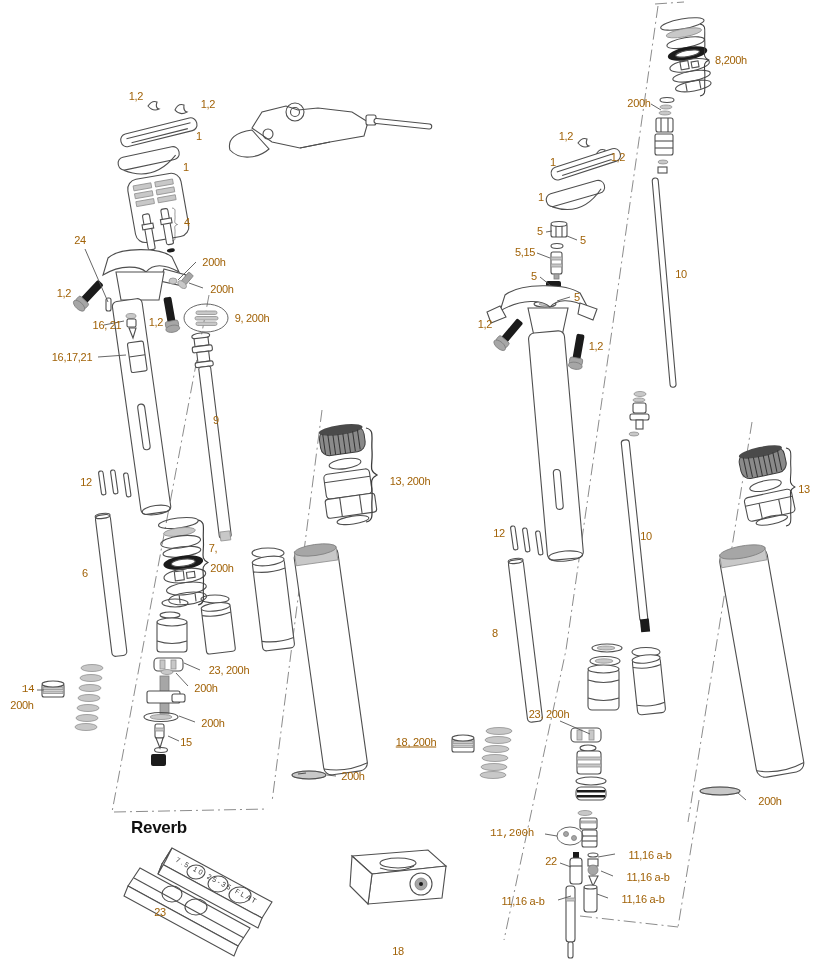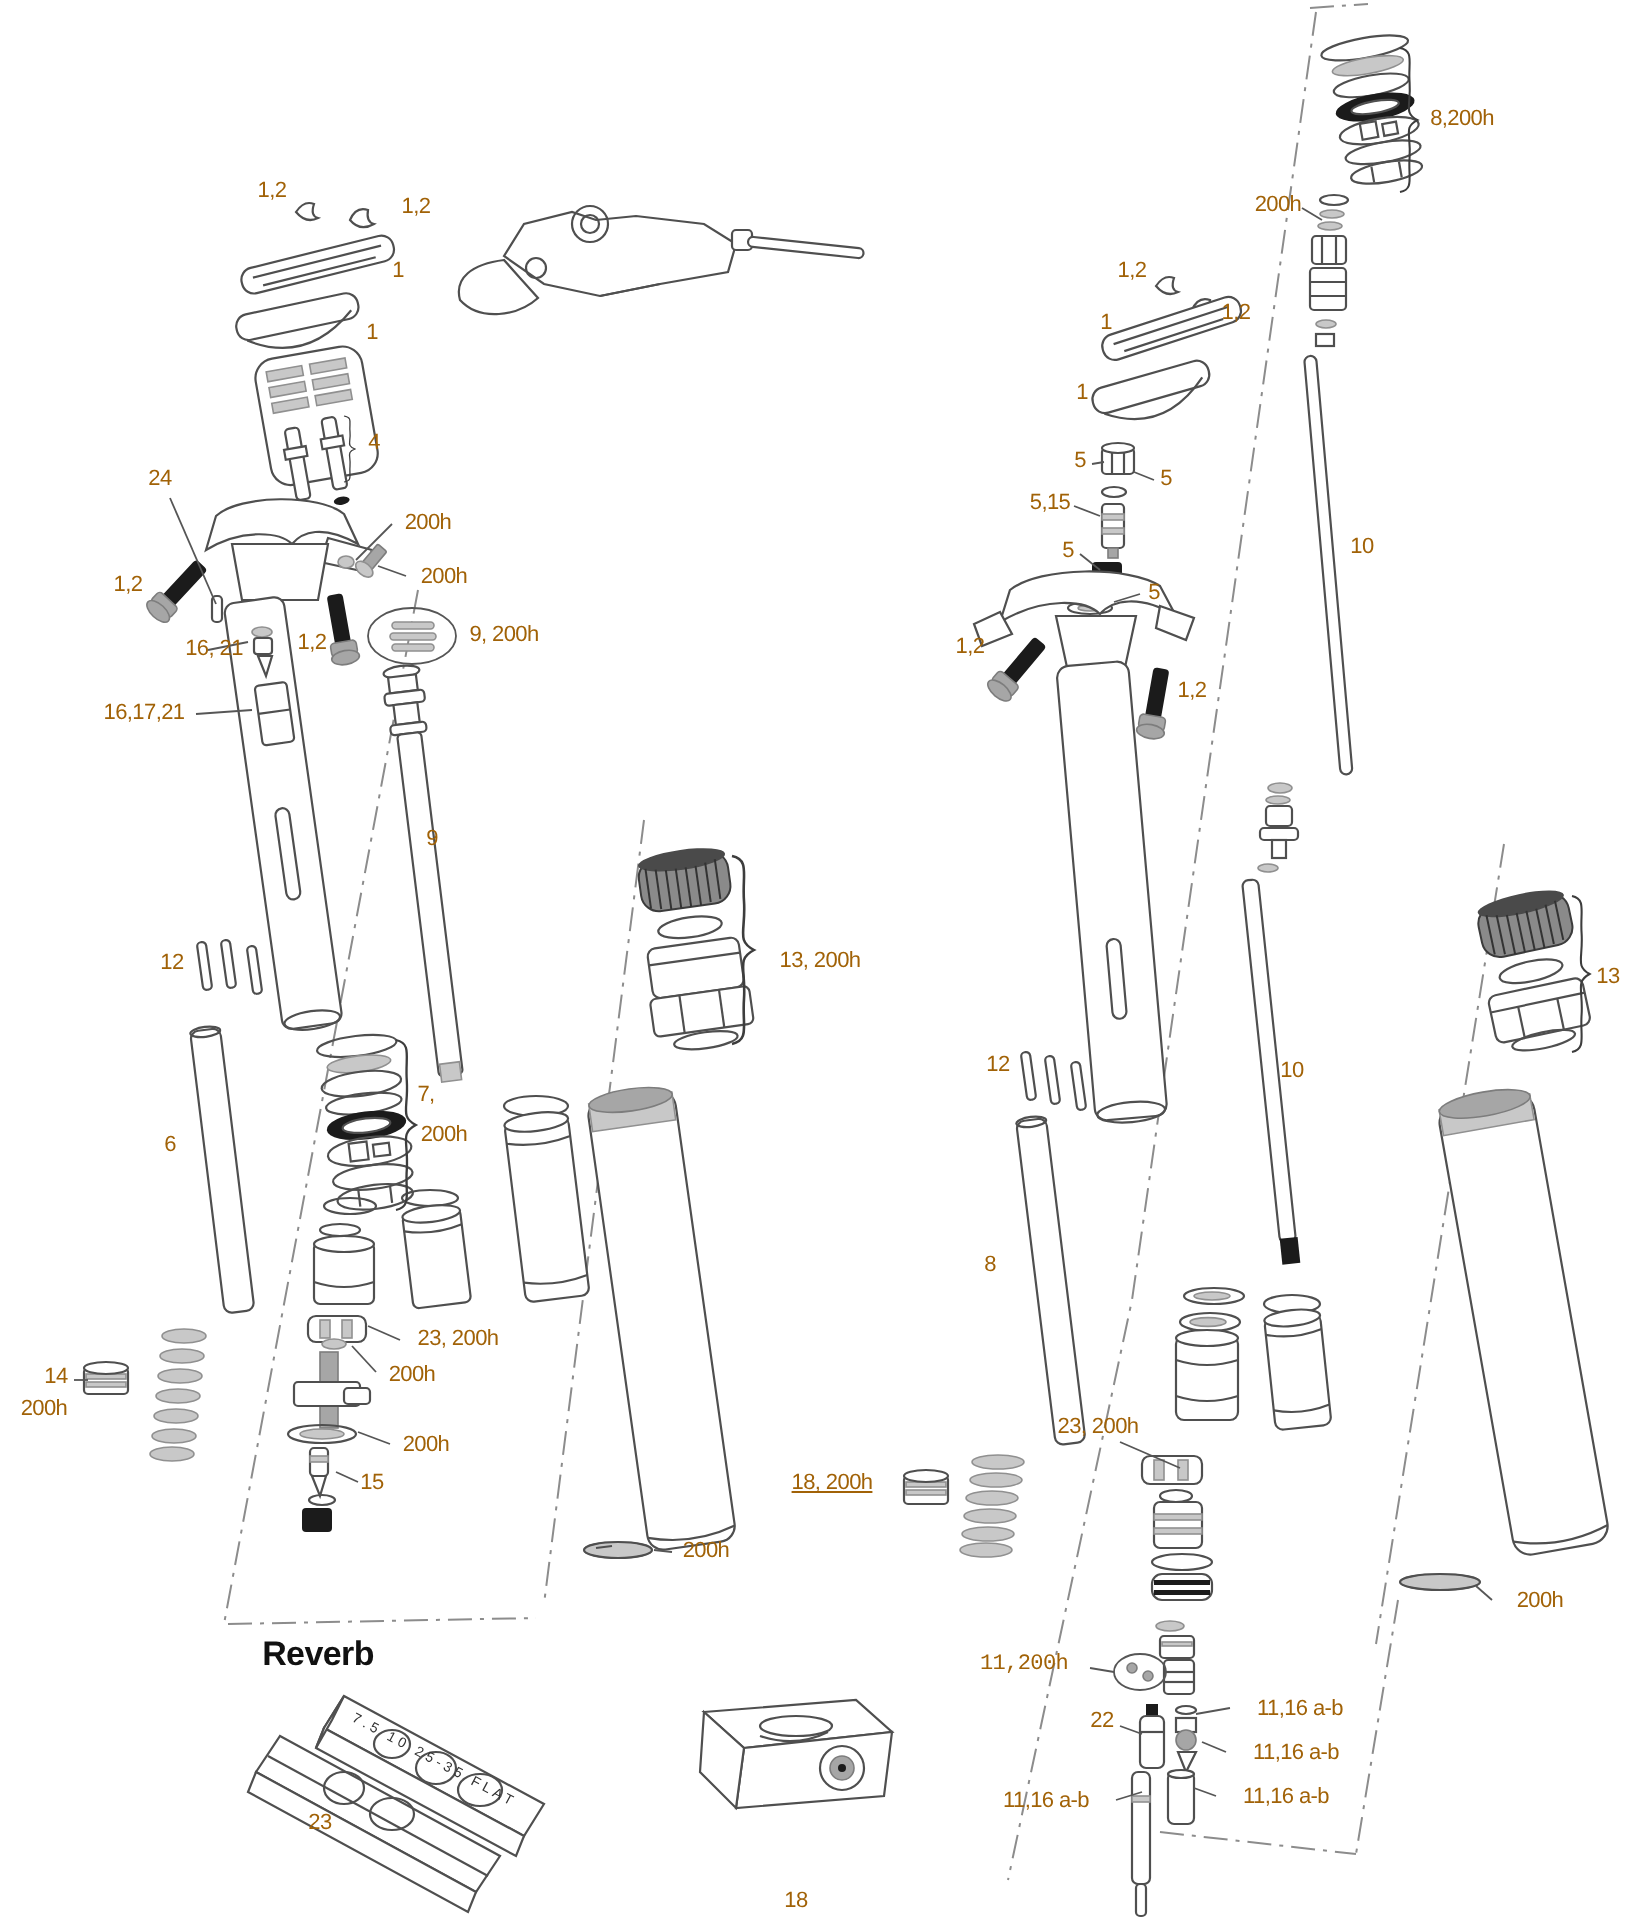--- a/index.html
+++ b/index.html
@@ -533,21 +533,21 @@
       <div class="lbl" style="left: 84px; top: 325px; margin-left: 23px;">16, 21</div>
       <div class="lbl" style="left: 156px; top: 322px;">1,2</div>
       <div class="lbl" style="left: 252px; top: 318px;">9, 200h</div>
       <div class="lbl" style="left: 72px; top: 357px;">16,17,21</div>
       <div class="lbl" style="left: 216px; top: 420px;">9</div>
       <div class="lbl" style="left: 86px; top: 482px;">12</div>
       <div class="lbl" style="left: 85px; top: 573px;">6</div>
       <div class="lbl" style="left: 213px; top: 548px;">7,</div>
       <div class="lbl" style="left: 222px; top: 568px;">200h</div>
       <div class="lbl" style="left: 410px; top: 481px;">13, 200h</div>
-      <div class="lbl" style="left: 28px; top: 689px;">14</div>
+      <div class="lbl" style="left: 28px; top: 689px; font-family: Liberation Mono, monospace;">14</div>
       <div class="lbl" style="left: 22px; top: 705px;">200h</div>
       <div class="lbl" style="left: 229px; top: 670px;">23, 200h</div>
       <div class="lbl" style="left: 206px; top: 688px;">200h</div>
       <div class="lbl" style="left: 213px; top: 723px;">200h</div>
       <div class="lbl" style="left: 186px; top: 742px;">15</div>
       <div class="lbl" style="left: 353px; top: 776px;">200h</div>
       <div class="lbl b" style="left: 159px; top: 827px;">Reverb</div>
       <div class="lbl" style="left: 160px; top: 912px;">23</div>
       <div class="lbl" style="left: 398px; top: 951px;">18</div>
       <div class="lbl" style="left: 416px; top: 742px; text-decoration: underline;">18, 200h</div>

